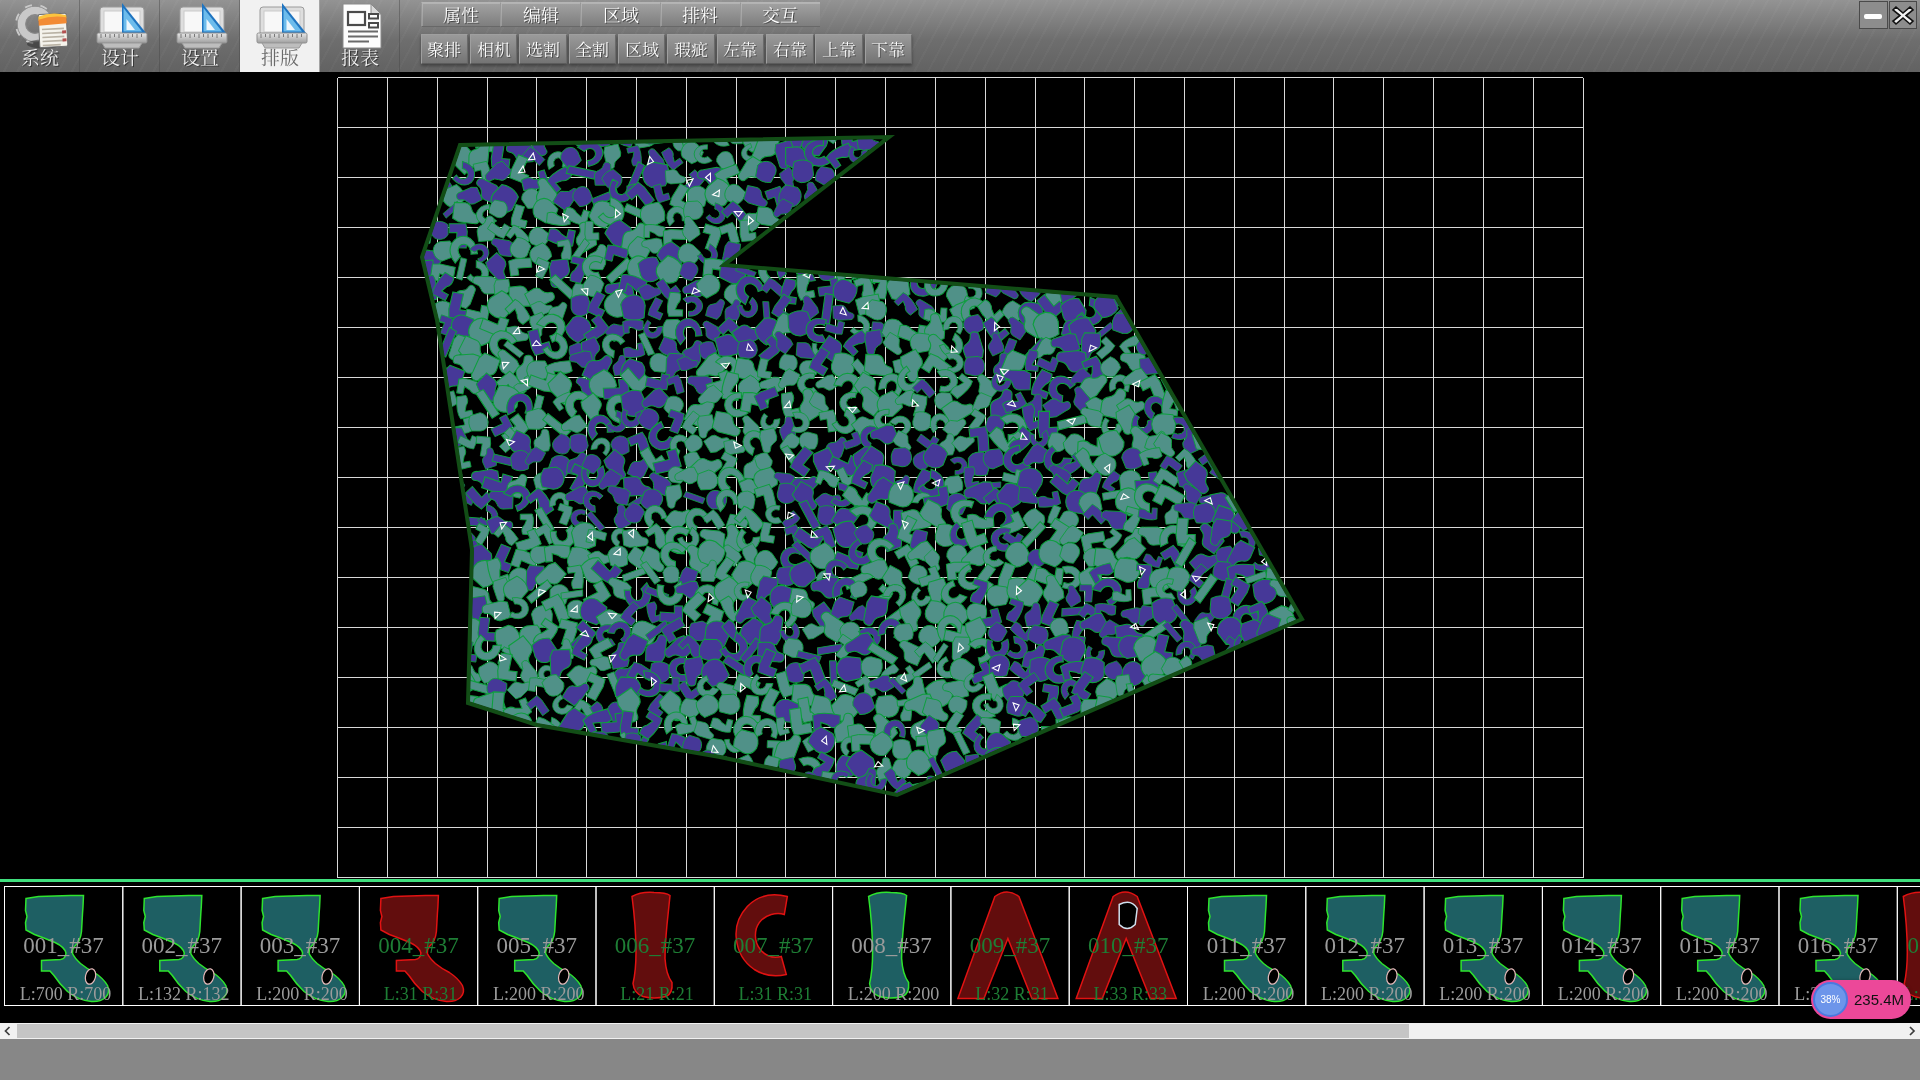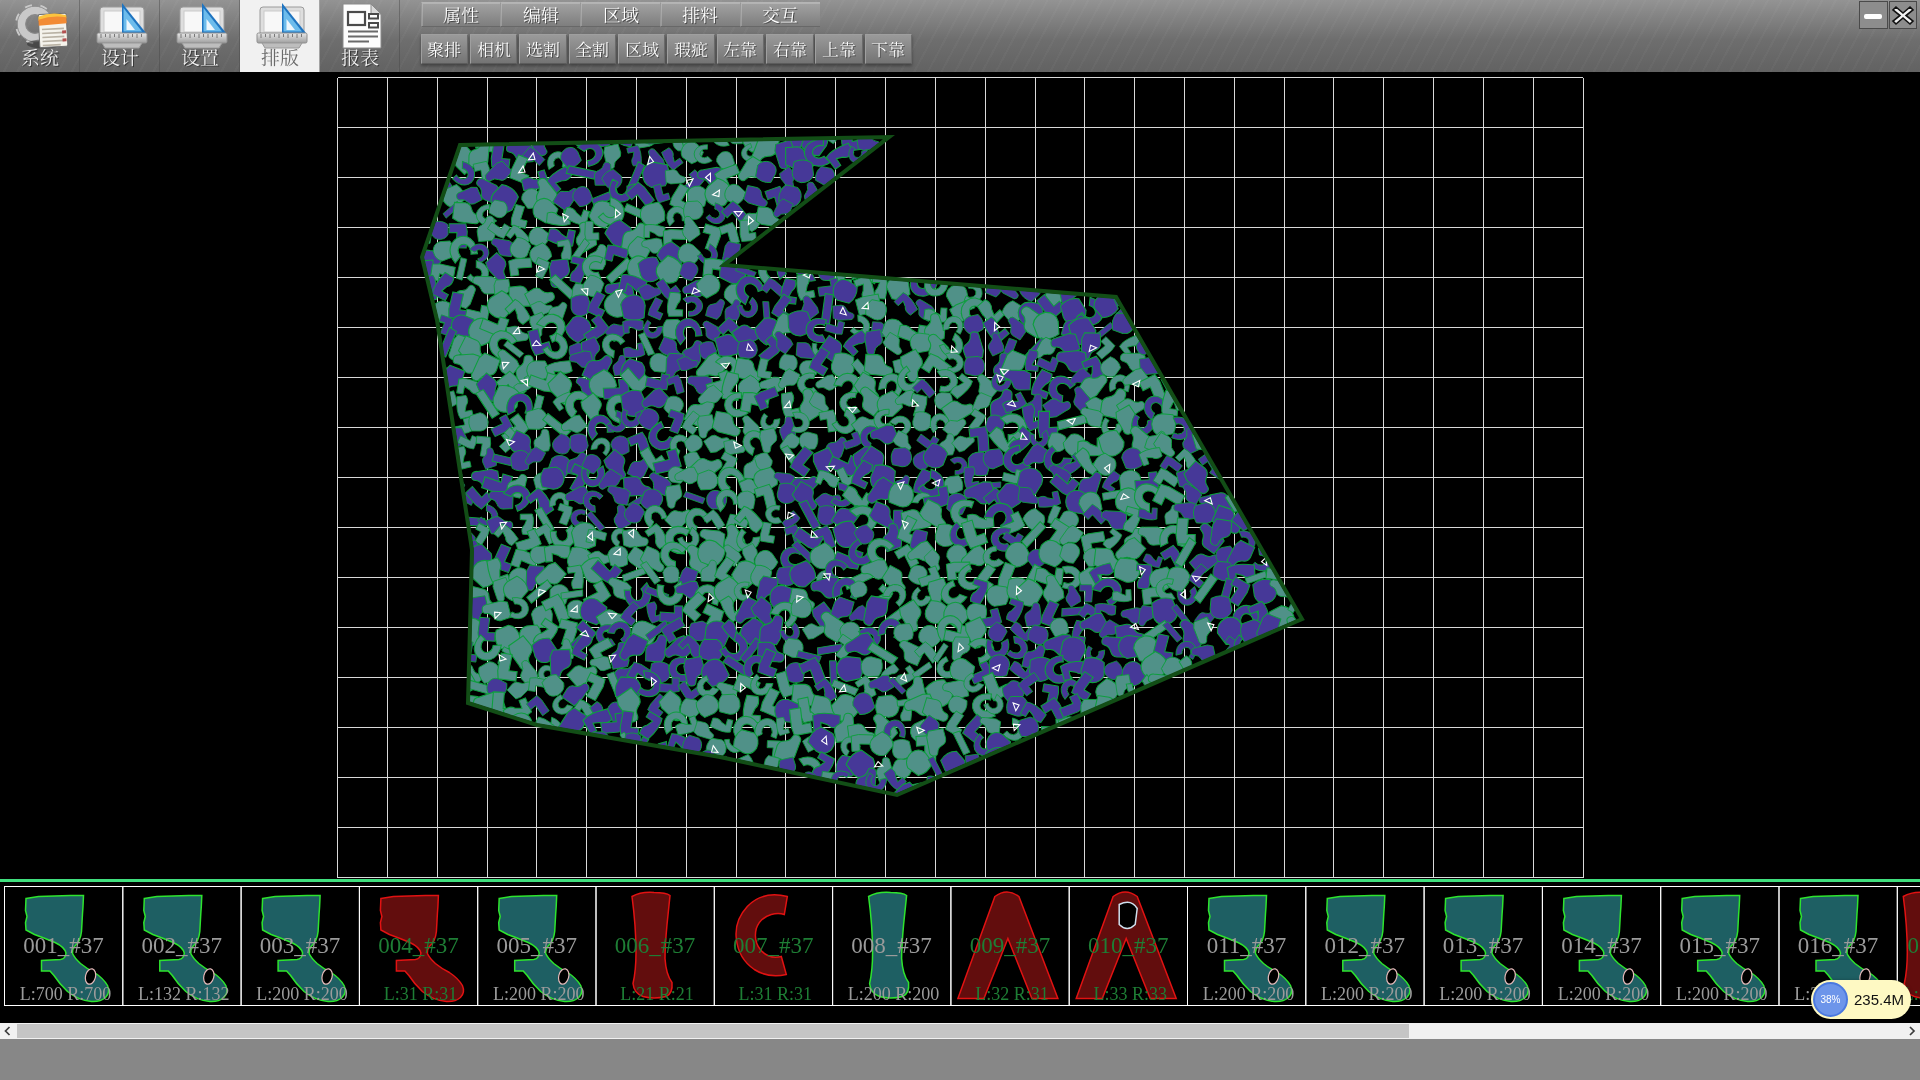--- a/index.html
+++ b/index.html
@@ -13,21 +13,21 @@
  background:linear-gradient(#a2a2a2,#7e7e7e);border-top:1px solid #b5b5b5;border-bottom:1px solid #686868;border-left:1px solid #989898;box-shadow:inset 1px 1px 0 rgba(255,255,255,.2)}
 .b2{position:absolute;top:34px;width:47.5px;height:30px;display:flex;align-items:center;justify-content:center;
  background:linear-gradient(#9a9a9a,#747474);border:1px solid #9f9f9f;border-bottom-color:#5c5c5c;border-right-color:#6c6c6c;box-shadow:0 2px 3px rgba(0,0,0,.35)}
 #wmin,#wcls{position:absolute;top:1px;height:28px;background:#8d8d8d;border:1px solid #4a4a4a}
 #wmin{left:1859px;width:29px}
 #wcls{left:1889px;width:28px}
 #greenline{position:absolute;left:0;top:879px;width:1920px;height:3px;background:#40df7e}
 #scroll{position:absolute;left:0;top:1023px;width:1920px;height:16px;background:#f1f1f1}
 #thumb{position:absolute;left:17px;top:1024px;width:1392px;height:14px;background:#c5c5c5}
 #botbar{position:absolute;left:0;top:1039px;width:1920px;height:41px;background:#878787}
-#badge{position:absolute;left:1811px;top:980px;width:100px;height:39px;background:#fef9c3;border-radius:20px;box-shadow:0 1px 4px rgba(0,0,0,.4)}
+#badge{position:absolute;left:1811px;top:980px;width:100px;height:39px;background:#ec4899;border-radius:20px;box-shadow:0 1px 4px rgba(0,0,0,.4)}
 #badge .circ{position:absolute;left:2px;top:2px;width:35px;height:35px;border-radius:50%;background:#6d95ea;border:2px solid #4b79e0;color:#fff;font-size:10px;display:flex;align-items:center;justify-content:center}
 #badge .mem{position:absolute;left:43px;top:0;height:39px;display:flex;align-items:center;font-size:15px;color:#111}
 svg{display:block}
 </style></head><body>
 <svg width="0" height="0" style="position:absolute">
     <defs>
       <path id="z0" d="M376 704 288 656C241 738 142 850 49 920L59 933C171 876 279 785 339 713C361 718 369 714 376 704ZM631 665 621 675C706 732 820 832 855 911C939 958 965 777 631 665ZM651 424 641 435C683 459 731 493 772 532C541 545 326 558 199 562C400 485 632 366 749 286C770 295 787 289 793 282L716 216C678 250 620 292 554 336C430 342 313 349 235 351C332 306 438 243 499 195C520 201 535 194 540 185L484 152C608 140 723 125 817 110C842 122 861 121 871 113L797 39C631 84 320 137 73 159L76 178C193 175 317 167 436 156C377 215 270 302 184 340C175 343 158 346 158 346L200 428C207 425 213 419 218 408C327 394 429 378 508 365C394 436 261 507 152 549C139 553 115 555 115 555L157 639C165 636 172 629 178 618L465 589V866C465 879 460 884 443 884C423 884 326 877 326 877V892C371 898 395 906 409 916C421 927 427 942 429 961C518 953 532 918 532 868V582C632 571 720 561 793 552C823 582 847 614 860 643C942 684 962 505 651 424Z"></path>
       <path id="z1" d="M47 807 90 895C99 891 107 882 111 870C236 815 330 766 397 728L393 714C256 757 112 794 47 807ZM573 36 562 44C593 77 633 134 647 177C709 219 760 98 573 36ZM314 92 219 49C192 125 122 270 64 330C59 335 40 339 40 339L74 428C81 425 89 420 94 410C145 399 194 385 233 374C183 453 123 535 73 582C65 587 44 591 44 591L85 679C93 676 100 669 106 658C222 625 329 589 388 569L386 554C284 568 183 582 115 589C209 502 313 376 367 289C387 293 401 285 406 276L315 225C301 258 278 299 252 343C194 345 137 346 95 346C162 278 236 179 277 107C297 109 309 101 314 92ZM887 140 841 198H368L376 228H601C563 286 471 396 396 440C388 444 371 447 371 447L414 534C421 531 428 524 433 512L514 502V574C514 701 472 848 277 949L286 963C543 870 582 708 583 573V492L706 472V868C706 913 717 930 779 930H842C949 930 975 917 975 889C975 876 969 869 950 861L947 739H934C925 788 914 844 908 858C903 865 900 867 893 868C885 868 867 869 844 869H794C773 869 770 864 770 850V478V461L838 449C852 475 863 500 869 523C942 575 991 413 740 298L728 306C761 338 798 383 826 428C679 438 538 445 447 447C524 400 607 334 657 283C678 286 690 278 694 269L604 228H946C960 228 969 223 972 212C939 181 887 140 887 140Z"></path>
       <path id="z2" d="M111 47 100 55C149 102 214 179 235 238C308 281 348 133 111 47ZM233 349C252 345 266 338 270 331L205 276L172 311H41L50 341H171V780C171 798 166 805 134 821L179 902C187 898 198 887 204 870C287 795 361 721 400 682L393 669C336 707 279 744 233 774ZM452 97V191C452 284 430 387 301 469L311 482C495 406 515 279 515 191V137H718V371C718 414 727 429 784 429H840C938 429 963 416 963 390C963 376 955 370 934 364L931 363H921C916 365 909 366 903 367C900 367 894 367 890 367C882 368 864 368 847 368H802C783 368 781 364 781 352V146C799 143 812 139 818 132L746 69L709 107H527L452 74ZM576 778C490 847 382 902 252 941L260 957C404 926 520 876 612 811C691 877 791 923 912 954C921 921 943 901 975 897L976 885C854 864 748 828 661 774C743 704 804 621 848 524C872 522 883 520 891 511L819 443L774 485H357L366 514H426C458 624 508 710 576 778ZM616 743C541 685 484 610 447 514H774C739 601 686 677 616 743Z"></path>
       <path id="z3" d="M153 45 142 53C192 101 257 183 277 244C350 290 393 138 153 45ZM266 351C285 347 298 340 302 333L237 278L204 313H45L54 342H203V778C203 796 198 803 167 819L212 900C220 896 231 885 237 869C325 802 405 734 448 700L440 687C378 721 316 754 266 780ZM717 56 615 44V400H350L358 429H615V955H628C653 955 681 940 681 929V429H937C951 429 961 424 964 413C930 382 876 339 876 339L829 400H681V83C707 79 714 70 717 56Z"></path>

